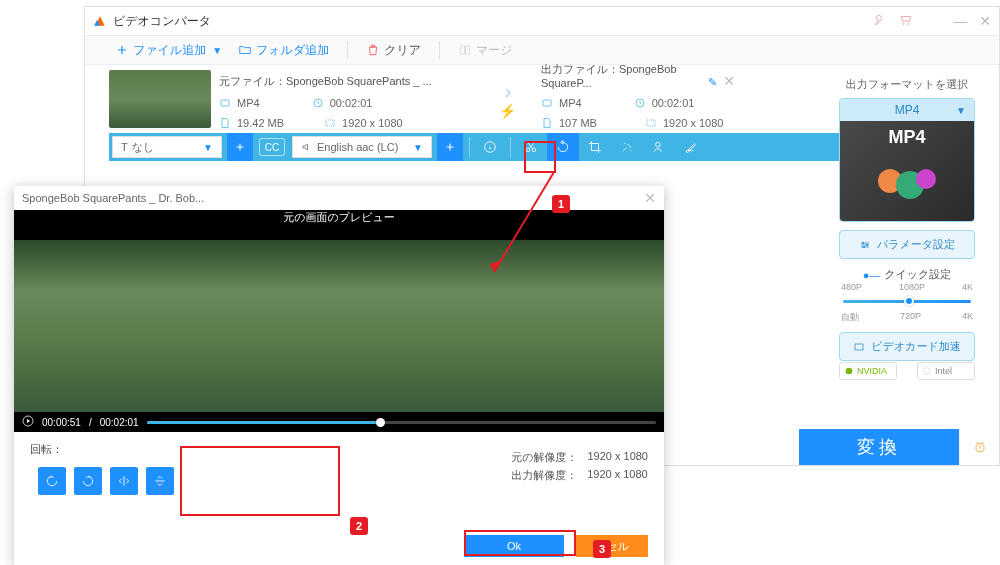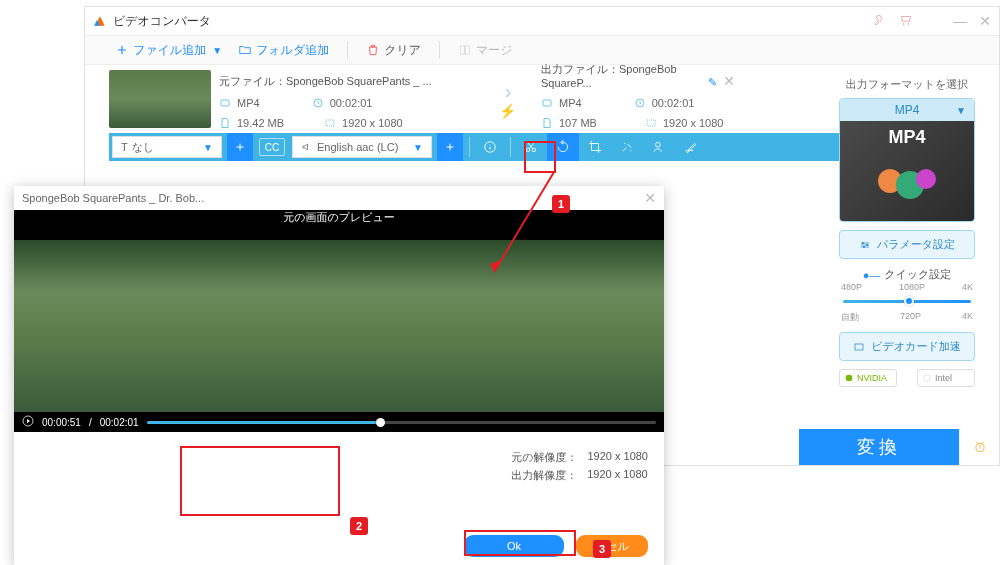--- a/index.html
+++ b/index.html
@@ -50,21 +50,21 @@
 .fmt-head .chev3 { position: absolute; right: 8px; font-size: 10px; }
 .fmt-img { height: 100px; background: linear-gradient(135deg,#4a4a4a,#2a2a2a); display: flex; align-items: center; justify-content: center; position: relative; }
 .fmt-img .mp4-label { position: absolute; top: 6px; left: 50%; transform: translateX(-50%); color: #fff; font-size: 18px; font-weight: 600; }
 .fmt-img .balloons { position: absolute; bottom: 8px; left: 50%; transform: translateX(-50%); width: 70px; height: 50px; }
 .side-btn { margin-top: 8px; border: 1px solid #a0d8f0; border-radius: 4px; background: #e9f5fc; padding: 6px; font-size: 11px; color: #2b88c9; display: flex; align-items: center; gap: 6px; cursor: pointer; justify-content: center; }
 .quick-set { margin-top: 8px; }
 .quick-set .qs-title { font-size: 11px; color: #555; display: flex; align-items: center; gap: 4px; justify-content: center; }
 .slider-rail { height: 3px; background: linear-gradient(90deg,#40b4e5,#1e90ff); border-radius: 2px; margin: 8px 4px; position: relative; }
 .slider-knob { width: 10px; height: 10px; background: #1e90ff; border-radius: 50%; position: absolute; top: -4px; left: 48%; border: 2px solid #fff; box-shadow: 0 0 2px rgba(0,0,0,0.3); cursor: pointer; }
 .slider-labels { display: flex; justify-content: space-between; font-size: 9px; color: #999; padding: 0 2px; }
-.gpu-row { display: flex; gap: 20px; margin-top: 8px; }
+.gpu-row { display: flex; gap: 20px; margin-top: 1px; }
 .gpu-chip { flex: 1; border: 1px solid #ddd; border-radius: 3px; padding: 3px 4px; font-size: 9px; display: flex; align-items: center; gap: 3px; color: #888; }
 .gpu-chip.nv { color: #76b900; }
 
 .convert-bar { position: absolute; right: 0; bottom: 0; height: 36px; width: 200px; display: flex; }
 .convert-btn { flex: 1; background: #1e90ff; color: #fff; font-size: 18px; display: flex; align-items: center; justify-content: center; cursor: pointer; letter-spacing: 4px; }
 .alarm-btn { width: 40px; background: #fff; border-left: 1px solid #eee; display: flex; align-items: center; justify-content: center; color: #f5a623; cursor: pointer; }
 
 
 .dialog { position: absolute; left: 14px; top: 186px; width: 650px; height: 379px; background: #fff; box-shadow: 0 2px 12px rgba(0,0,0,0.25); z-index: 50; }
 .dlg-title { height: 24px; display: flex; align-items: center; padding: 0 8px; font-size: 11px; color: #666; }
@@ -81,21 +81,21 @@
 
 .rotate-area { position: absolute; left: 180px; top: 446px; width: 160px; height: 70px; border: 2px solid #e51c23; z-index: 70; pointer-events: none; }
 .dlg-lower { padding: 10px 16px; display: flex; gap: 30px; }
 .rotate-box { }
 .rotate-box .rot-label { font-size: 11px; color: #444; margin-bottom: 10px; }
 .rot-btns { display: flex; gap: 8px; margin-left: 8px; }
 .rot-btn { width: 28px; height: 28px; background: #1e90ff; color: #fff; display: flex; align-items: center; justify-content: center; cursor: pointer; border-radius: 2px; font-size: 11px; }
 .res-box { margin-left: auto; font-size: 11px; color: #555; margin-top: 8px; }
 .res-box .res-row { display: flex; gap: 10px; height: 18px; }
 .dlg-footer { position: absolute; bottom: 8px; right: 16px; display: flex; gap: 12px; }
-.dlg-btn { width: 90px; height: 22px; display: flex; align-items: center; justify-content: center; font-size: 11px; cursor: pointer; border-radius: 9px; }
+.dlg-btn { width: 90px; height: 22px; display: flex; align-items: center; justify-content: center; font-size: 11px; cursor: pointer; }
 .dlg-btn.ok { background: #1e90ff; color: #fff; width: 100px; }
 .dlg-btn.cancel { background: #ff8c1a; color: #fff; width: 72px; }
 .ok-box { position: absolute; left: 464px; top: 530px; width: 112px; height: 26px; border: 2px solid #e51c23; z-index: 70; pointer-events: none; }
 
 .callout { width: 18px; height: 18px; background: #e51c23; border-radius: 3px; color: #fff; font-size: 11px; font-weight: 600; display: flex; align-items: center; justify-content: center; position: absolute; z-index: 80; }
 .red-arrow { position: absolute; z-index: 75; }
 
 svg.i { width: 14px; height: 14px; }
 svg.i12 { width: 12px; height: 12px; }
 </style>
@@ -381,20 +381,45 @@
           <circle cx="12" cy="12" r="10" fill="none" stroke="#fff" stroke-width="1.5"></circle>
           <polygon points="10,8 16,12 10,16" fill="#fff"></polygon>
         </svg></span>
     <span>00:00:51</span> / <span>00:02:01</span>
     <div class="track">
         <div class="prog"></div>
         <div class="knob"></div>
       </div>
   </div>
   <div class="dlg-lower">
+    <div class="rotate-box">
+      <div class="rot-label">回転：</div>
+      <div class="rot-btns">
+        <div class="rot-btn">
+            <svg class="i" viewBox="0 0 24 24">
+              <path d="M12 4a8 8 0 108 8M12 4l-3 3M12 4l3 3" fill="none" stroke="#fff" stroke-width="1.5"></path>
+            </svg>
+          </div>
+        <div class="rot-btn">
+            <svg class="i" viewBox="0 0 24 24">
+              <path d="M12 4a8 8 0 11-8 8M12 4l-3 3M12 4l3 3" fill="none" stroke="#fff" stroke-width="1.5"></path>
+            </svg>
+          </div>
+        <div class="rot-btn">
+            <svg class="i" viewBox="0 0 24 24">
+              <path d="M12 4v16M8 8l-4 4 4 4M16 8l4 4-4 4" fill="none" stroke="#fff" stroke-width="1.5"></path>
+            </svg>
+          </div>
+        <div class="rot-btn">
+            <svg class="i" viewBox="0 0 24 24">
+              <path d="M4 12h16M8 8l4-4 4 4M8 16l4 4 4-4" fill="none" stroke="#fff" stroke-width="1.5"></path>
+            </svg>
+          </div>
+      </div>
+    </div>
     <div class="res-box">
       <div class="res-row">
           <span>元の解像度：</span>
           <span>1920 x 1080</span>
         </div>
       <div class="res-row">
           <span>出力解像度：</span>
           <span>1920 x 1080</span>
         </div>
     </div>

